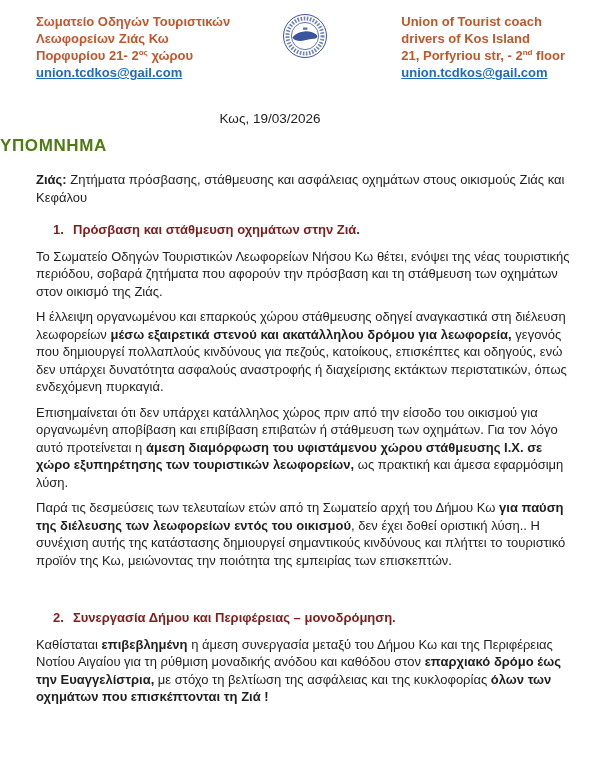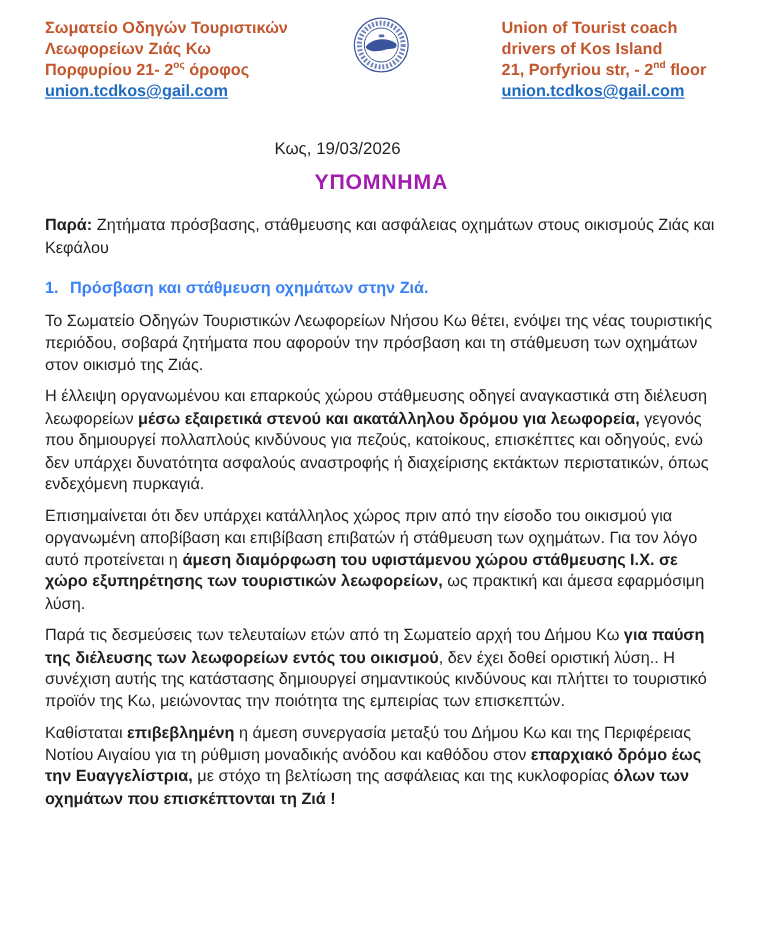--- a/index.html
+++ b/index.html
@@ -23,44 +23,44 @@
   .lh-block div{white-space:nowrap}
   .lh-block a.email{
     color:var(--link-blue,#1f6cbf);
     text-decoration:underline;font-weight:700;display:inline-block;
   }
   .seal{position:absolute;left:50%;top:13px;transform:translateX(-50%);line-height:0}
 
   
   .date{text-align:center;padding-right:70px;margin-top:30px;font-size:13.5px}
   h1.title{
-    text-align:center;font-size:17px;font-weight:700;color:#a21caf;
+    text-align:left;font-size:17px;font-weight:700;color:#4d7c0f;
     letter-spacing:.6px;margin:10px 0 0;
   }
 
   
   main{padding:0 36px;margin-top:15px;font-size:13px;line-height:17.5px}
   main p{margin:0 0 8px}
   p.field{margin-bottom:15px}
-  p.heading{font-weight:700;color:#3b82f6;margin:15px 0 9px}
+  p.heading{font-weight:700;color:#7f1d1d;margin:15px 17px 9px}
   p.heading .num{display:inline-block;width:20px}
   p.space-before{margin-top:40px}
   .b{font-weight:700}
   sup{font-size:.62em;line-height:0}
 </style>
 </head>
 <body>
 
 <div class="page">
 
   <header>
     <div class="lh-block lh-left">
       <div><span>Σωματείο Οδηγών Τουριστικών</span></div>
       <div><span>Λεωφορείων Ζιάς Κω</span></div>
-      <div><span>Πορφυρίου 21- 2</span><sup>ος</sup><span> όροφος</span></div>
+      <div><span>Πορφυρίου 21- 2</span><sup>ος</sup><span> χώρου</span></div>
       <a href="#" class="email">union.tcdkos@gail.com</a>
     </div>
 
     <div class="seal">
       <svg width="46" height="46" viewBox="0 0 46 46">
         <circle cx="23" cy="23" r="21.5" fill="#ffffff" stroke="var(--seal-blue,#3a549e)" stroke-width="1"></circle>
         <circle cx="23" cy="23" r="17.5" fill="none" stroke="var(--seal-blue,#3a549e)" stroke-width="4" stroke-dasharray="1.6 1.5" opacity="0.72"></circle>
         <circle cx="23" cy="23" r="13.6" fill="none" stroke="var(--seal-blue,#3a549e)" stroke-width="0.8"></circle>
         <path d="M10.5 24.5 C13 20.5 18 18.8 22.5 18.4 C27 18 31 19.2 34 21.2 C35.6 22.2 35.8 24 34.3 25.1 C32.4 26.5 30.2 25.6 27.6 26.3 C23.6 27.4 18.6 28.6 14.8 27.5 C12.6 26.9 11 25.8 10.5 24.5 Z" fill="var(--seal-blue,#3a549e)"></path>
         <rect x="21" y="14.5" width="4.4" height="2.2" rx="0.5" fill="var(--seal-blue,#3a549e)" opacity="0.85"></rect>
@@ -73,22 +73,23 @@
       <div><span>21, Porfyriou str, - 2</span><sup>nd</sup><span> floor</span></div>
       <a href="#" class="email">union.tcdkos@gail.com</a>
     </div>
   </header>
 
   <div class="date">Κως, 19/03/2026</div>
 
   <h1 class="title">ΥΠΟΜΝΗΜΑ</h1>
 
   <main id="doc-body">
-      <p class="field"><span class="b">Παρά:</span><span> Ζητήματα πρόσβασης, στάθμευσης και ασφάλειας οχημάτων στους οικισμούς Ζιάς και Κεφάλου</span></p>
+      <p class="field"><span class="b">Ζιάς:</span><span> Ζητήματα πρόσβασης, στάθμευσης και ασφάλειας οχημάτων στους οικισμούς Ζιάς και Κεφάλου</span></p>
       <p class="heading"><span class="num">1.</span><span class="b">Πρόσβαση και στάθμευση οχημάτων στην Ζιά.</span></p>
       <p class="para"><span>Το Σωματείο Οδηγών Τουριστικών Λεωφορείων Νήσου Κω θέτει, ενόψει της νέας τουριστικής περιόδου, σοβαρά ζητήματα που αφορούν την πρόσβαση και τη στάθμευση των οχημάτων στον οικισμό της Ζιάς.</span></p>
       <p class="para"><span>Η έλλειψη οργανωμένου και επαρκούς χώρου στάθμευσης οδηγεί αναγκαστικά στη διέλευση λεωφορείων </span><span class="b">μέσω εξαιρετικά στενού και ακατάλληλου δρόμου για λεωφορεία,</span><span> γεγονός που δημιουργεί πολλαπλούς κινδύνους για πεζούς, κατοίκους, επισκέπτες και οδηγούς, ενώ δεν υπάρχει δυνατότητα ασφαλούς αναστροφής ή διαχείρισης εκτάκτων περιστατικών, όπως ενδεχόμενη πυρκαγιά.</span></p>
       <p class="para"><span>Επισημαίνεται ότι δεν υπάρχει κατάλληλος χώρος πριν από την είσοδο του οικισμού για οργανωμένη αποβίβαση και επιβίβαση επιβατών ή στάθμευση των οχημάτων. Για τον λόγο αυτό προτείνεται η </span><span class="b">άμεση διαμόρφωση του υφιστάμενου χώρου στάθμευσης Ι.Χ. σε χώρο εξυπηρέτησης των τουριστικών λεωφορείων,</span><span> ως πρακτική και άμεσα εφαρμόσιμη λύση.</span></p>
       <p class="para"><span>Παρά τις δεσμεύσεις των τελευταίων ετών από τη Σωματείο αρχή του Δήμου Κω </span><span class="b">για παύση της διέλευσης των λεωφορείων εντός του οικισμού</span><span>, δεν έχει δοθεί οριστική λύση.. Η συνέχιση αυτής της κατάστασης δημιουργεί σημαντικούς κινδύνους και πλήττει το τουριστικό προϊόν της Κω, μειώνοντας την ποιότητα της εμπειρίας των επισκεπτών.</span></p>
+      <p class="heading space-before"><span class="num">2.</span><span class="b">Συνεργασία Δήμου και Περιφέρειας – μονοδρόμηση.</span></p>
       <p class="para"><span>Καθίσταται </span><span class="b">επιβεβλημένη</span><span> η άμεση συνεργασία μεταξύ του Δήμου Κω και της Περιφέρειας Νοτίου Αιγαίου για τη ρύθμιση μοναδικής ανόδου και καθόδου στον </span><span class="b">επαρχιακό δρόμο έως την Ευαγγελίστρια,</span><span>  με στόχο τη βελτίωση της ασφάλειας και της κυκλοφορίας </span><span class="b">όλων των οχημάτων που επισκέπτονται τη Ζιά !</span></p>
     </main>
 
 </div>
 
 </body></html>

